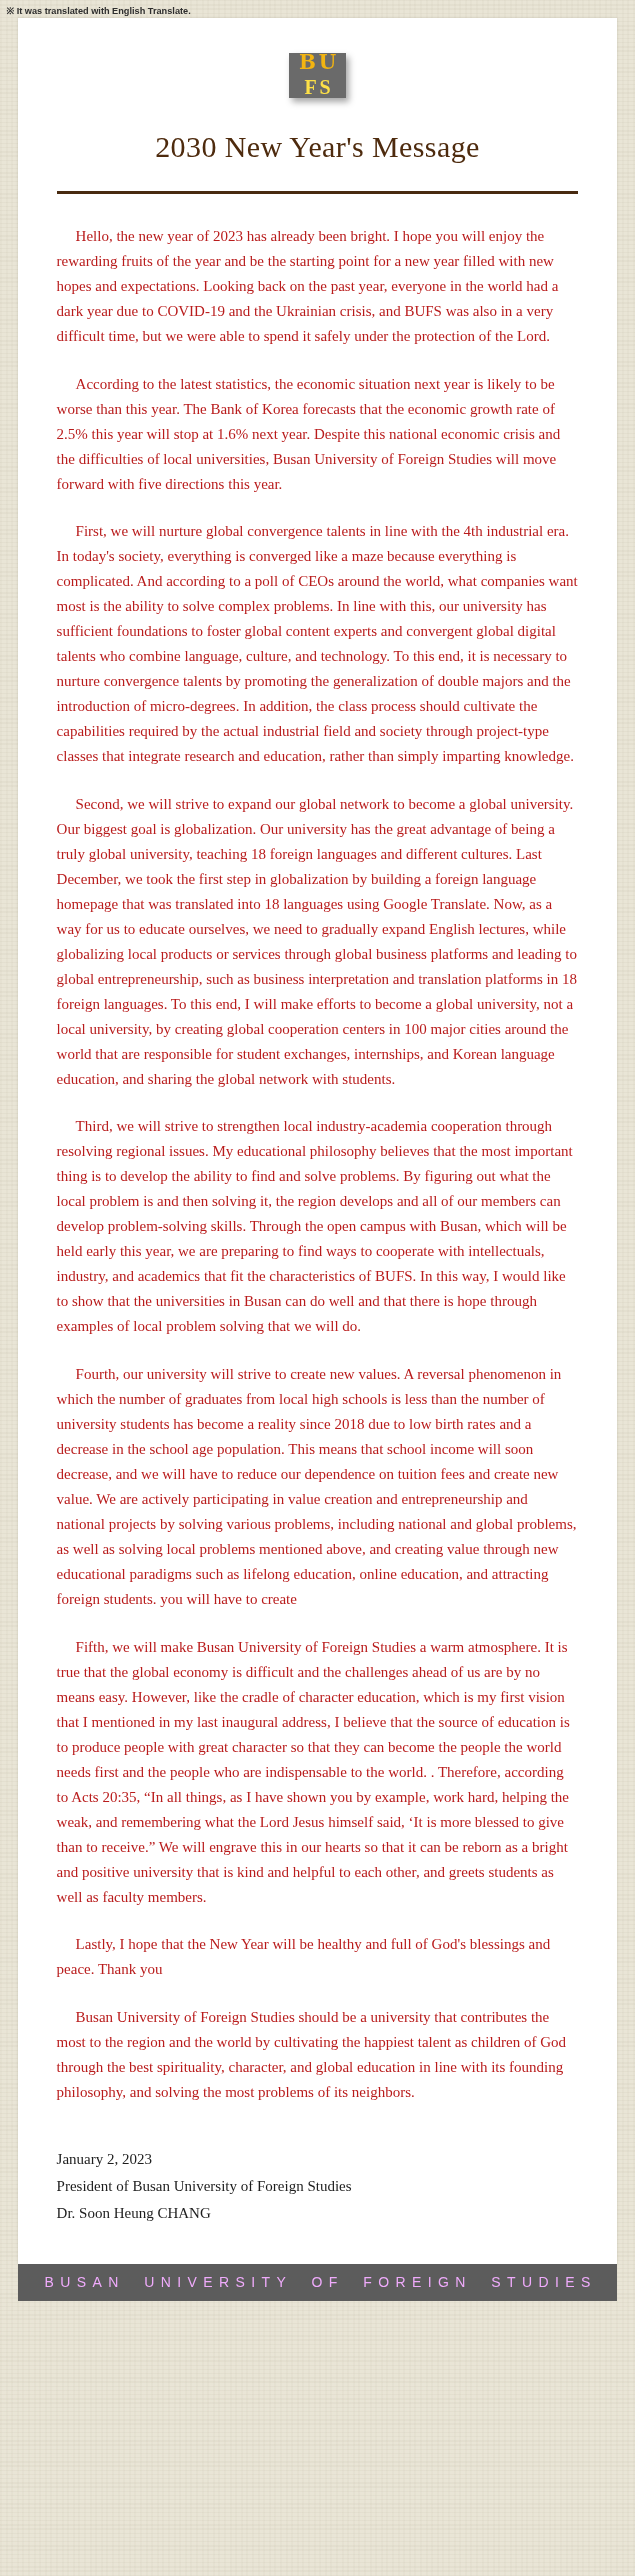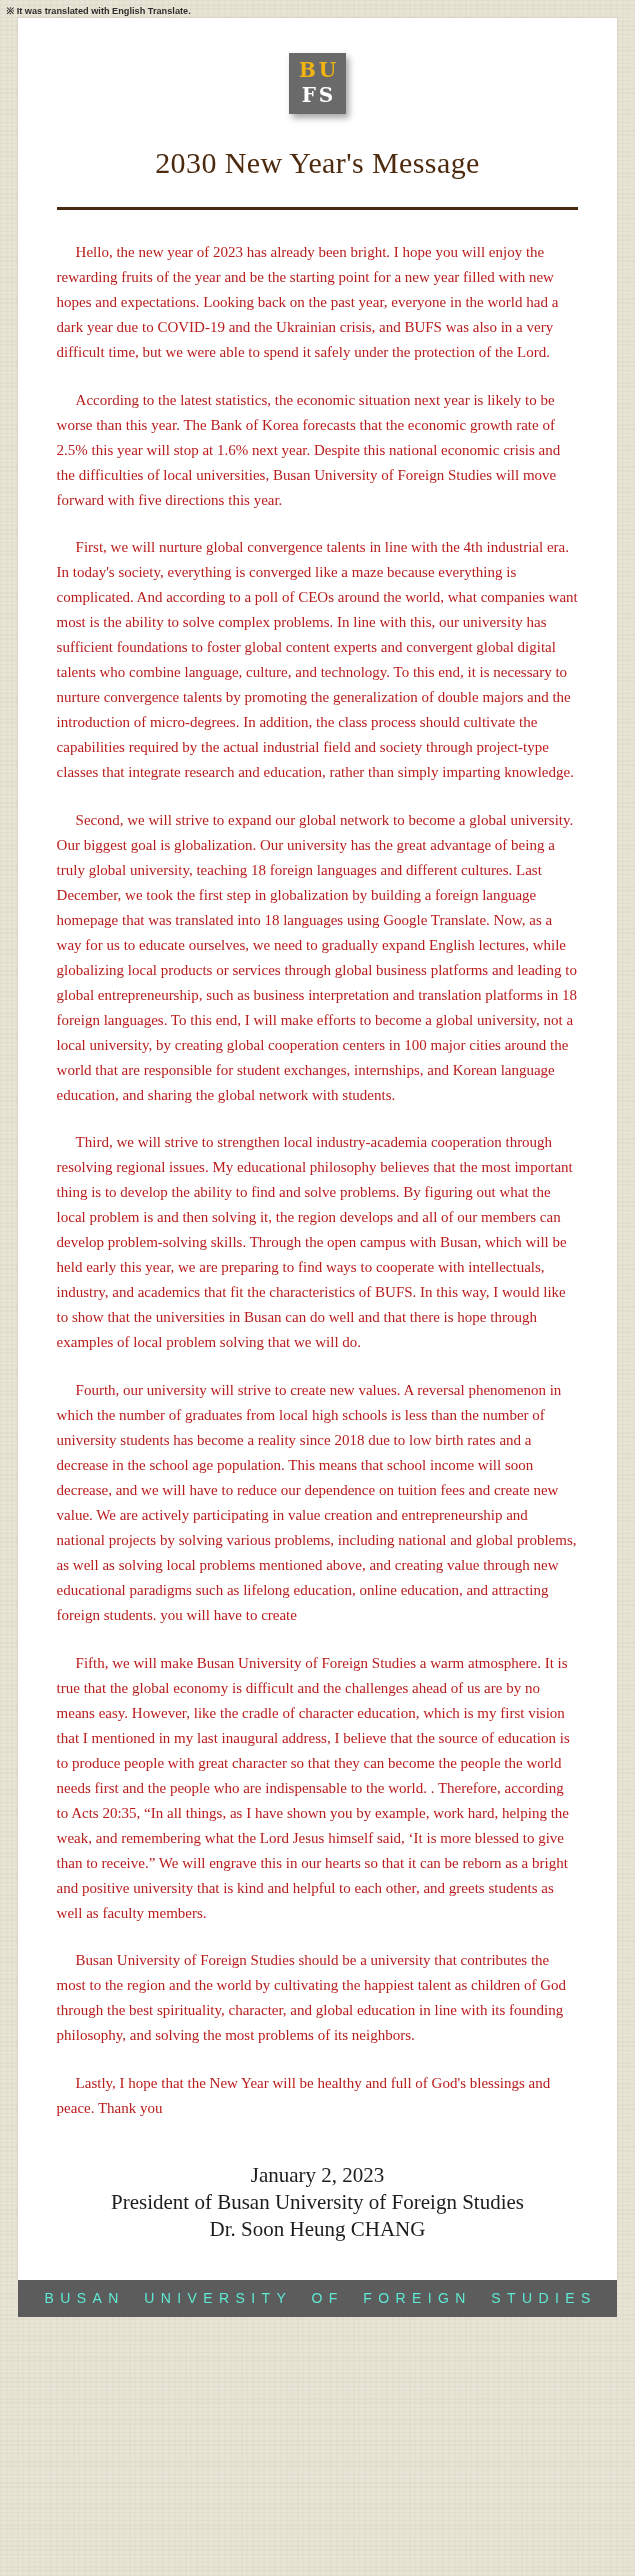--- a/index.html
+++ b/index.html
@@ -25,39 +25,39 @@
   }
   .card {
     margin: 0 17.6px;
     background: #ffffff;
     padding: 35px 39px 0 39px;
     box-sizing: border-box;
     box-shadow: 0 0 2.8px rgba(0,0,0,0.10);
   }
   .logo {
     width: 57px;
-    height: 61px;
+    height: 45px;
     margin: 0 auto;
     background: #6a6a6a;
     display: flex;
     flex-direction: column;
     align-items: center;
     justify-content: center;
     box-shadow: 2.8px 3.5px 6.4px rgba(0,0,0,0.35);
   }
   .logo-row {
     font-family: "DejaVu Serif", serif;
     font-weight: bold;
     font-size: 20px;
     line-height: 25.4px;
     letter-spacing: 2.8px;
     padding-left: 2.8px;
   }
   .logo-row.bu { color: #f2b411; }
-  .logo-row.fs { color: #ffffff; }
+  .logo-row.fs { color: #fde047; font-family: Liberation Serif, serif; }
   .page-title {
     margin: 32px 0 0 0;
     text-align: center;
     font-size: 30px;
     font-weight: normal;
     color: #4e2b0e;
     letter-spacing: 0.4px;
   }
   .title-divider {
     height: 3.5px;
@@ -69,38 +69,38 @@
     margin: 0 0 22.6px 0;
     text-indent: 19px;
     font-size: 15px;
     line-height: 25px;
     color: #b91c1c;
     text-align: left;
   }
   .signature {
     margin-top: 41px;
     padding-bottom: 37px;
-    text-align: center;
-    font-size: 21px;
+    text-align: left;
+    font-size: 15px;
     line-height: 27px;
     color: #1d1d1d;
   }
   .footer-band {
     margin: 0 17.6px;
     height: 37px;
     background: #5c5c5c;
     display: flex;
     align-items: center;
     justify-content: center;
     overflow: hidden;
   }
   .footer-band span {
     font-family: "Liberation Sans", sans-serif;
     font-size: 14px;
-    color: #5eead4;
+    color: #f0abfc;
     letter-spacing: 6.4px;
     word-spacing: 9.2px;
     text-indent: 6.4px;
     white-space: nowrap;
   }
   .bottom-spacer { height: 17px; }
 </style>
 </head>
 <body>
 
@@ -118,22 +118,22 @@
   <div class="title-divider"></div>
 
   <div class="message-body">
       <p>Hello, the new year of 2023 has already been bright. I hope you will enjoy the rewarding fruits of the year and be the starting point for a new year filled with new hopes and expectations. Looking back on the past year, everyone in the world had a dark year due to COVID-19 and the Ukrainian crisis, and BUFS was also in a very difficult time, but we were able to spend it safely under the protection of the Lord.</p>
       <p>According to the latest statistics, the economic situation next year is likely to be worse than this year. The Bank of Korea forecasts that the economic growth rate of 2.5% this year will stop at 1.6% next year. Despite this national economic crisis and the difficulties of local universities, Busan University of Foreign Studies will move forward with five directions this year.</p>
       <p>First, we will nurture global convergence talents in line with the 4th industrial era. In today's society, everything is converged like a maze because everything is complicated. And according to a poll of CEOs around the world, what companies want most is the ability to solve complex problems. In line with this, our university has sufficient foundations to foster global content experts and convergent global digital talents who combine language, culture, and technology. To this end, it is necessary to nurture convergence talents by promoting the generalization of double majors and the introduction of micro-degrees. In addition, the class process should cultivate the capabilities required by the actual industrial field and society through project-type classes that integrate research and education, rather than simply imparting knowledge.</p>
       <p>Second, we will strive to expand our global network to become a global university. Our biggest goal is globalization. Our university has the great advantage of being a truly global university, teaching 18 foreign languages and different cultures. Last December, we took the first step in globalization by building a foreign language homepage that was translated into 18 languages using Google Translate. Now, as a way for us to educate ourselves, we need to gradually expand English lectures, while globalizing local products or services through global business platforms and leading to global entrepreneurship, such as business interpretation and translation platforms in 18 foreign languages. To this end, I will make efforts to become a global university, not a local university, by creating global cooperation centers in 100 major cities around the world that are responsible for student exchanges, internships, and Korean language education, and sharing the global network with students.</p>
       <p>Third, we will strive to strengthen local industry-academia cooperation through resolving regional issues. My educational philosophy believes that the most important thing is to develop the ability to find and solve problems. By figuring out what the local problem is and then solving it, the region develops and all of our members can develop problem-solving skills. Through the open campus with Busan, which will be held early this year, we are preparing to find ways to cooperate with intellectuals, industry, and academics that fit the characteristics of BUFS. In this way, I would like to show that the universities in Busan can do well and that there is hope through examples of local problem solving that we will do.</p>
       <p>Fourth, our university will strive to create new values. A reversal phenomenon in which the number of graduates from local high schools is less than the number of university students has become a reality since 2018 due to low birth rates and a decrease in the school age population. This means that school income will soon decrease, and we will have to reduce our dependence on tuition fees and create new value. We are actively participating in value creation and entrepreneurship and national projects by solving various problems, including national and global problems, as well as solving local problems mentioned above, and creating value through new educational paradigms such as lifelong education, online education, and attracting foreign students. you will have to create</p>
       <p>Fifth, we will make Busan University of Foreign Studies a warm atmosphere. It is true that the global economy is difficult and the challenges ahead of us are by no means easy. However, like the cradle of character education, which is my first vision that I mentioned in my last inaugural address, I believe that the source of education is to produce people with great character so that they can become the people the world needs first and the people who are indispensable to the world. . Therefore, according to Acts 20:35, “In all things, as I have shown you by example, work hard, helping the weak, and remembering what the Lord Jesus himself said, ‘It is more blessed to give than to receive.” We will engrave this in our hearts so that it can be reborn as a bright and positive university that is kind and helpful to each other, and greets students as well as faculty members.</p>
+      <p>Lastly, I hope that the New Year will be healthy and full of God's blessings and peace. Thank you</p>
       <p>Busan University of Foreign Studies should be a university that contributes the most to the region and the world by cultivating the happiest talent as children of God through the best spirituality, character, and global education in line with its founding philosophy, and solving the most problems of its neighbors.</p>
-      <p>Lastly, I hope that the New Year will be healthy and full of God's blessings and peace. Thank you</p>
     </div>
 
   <div class="signature">
     <div>January 2, 2023</div>
     <div>President of Busan University of Foreign Studies</div>
     <div>Dr. Soon Heung CHANG</div>
   </div>
 
 </div>
 

